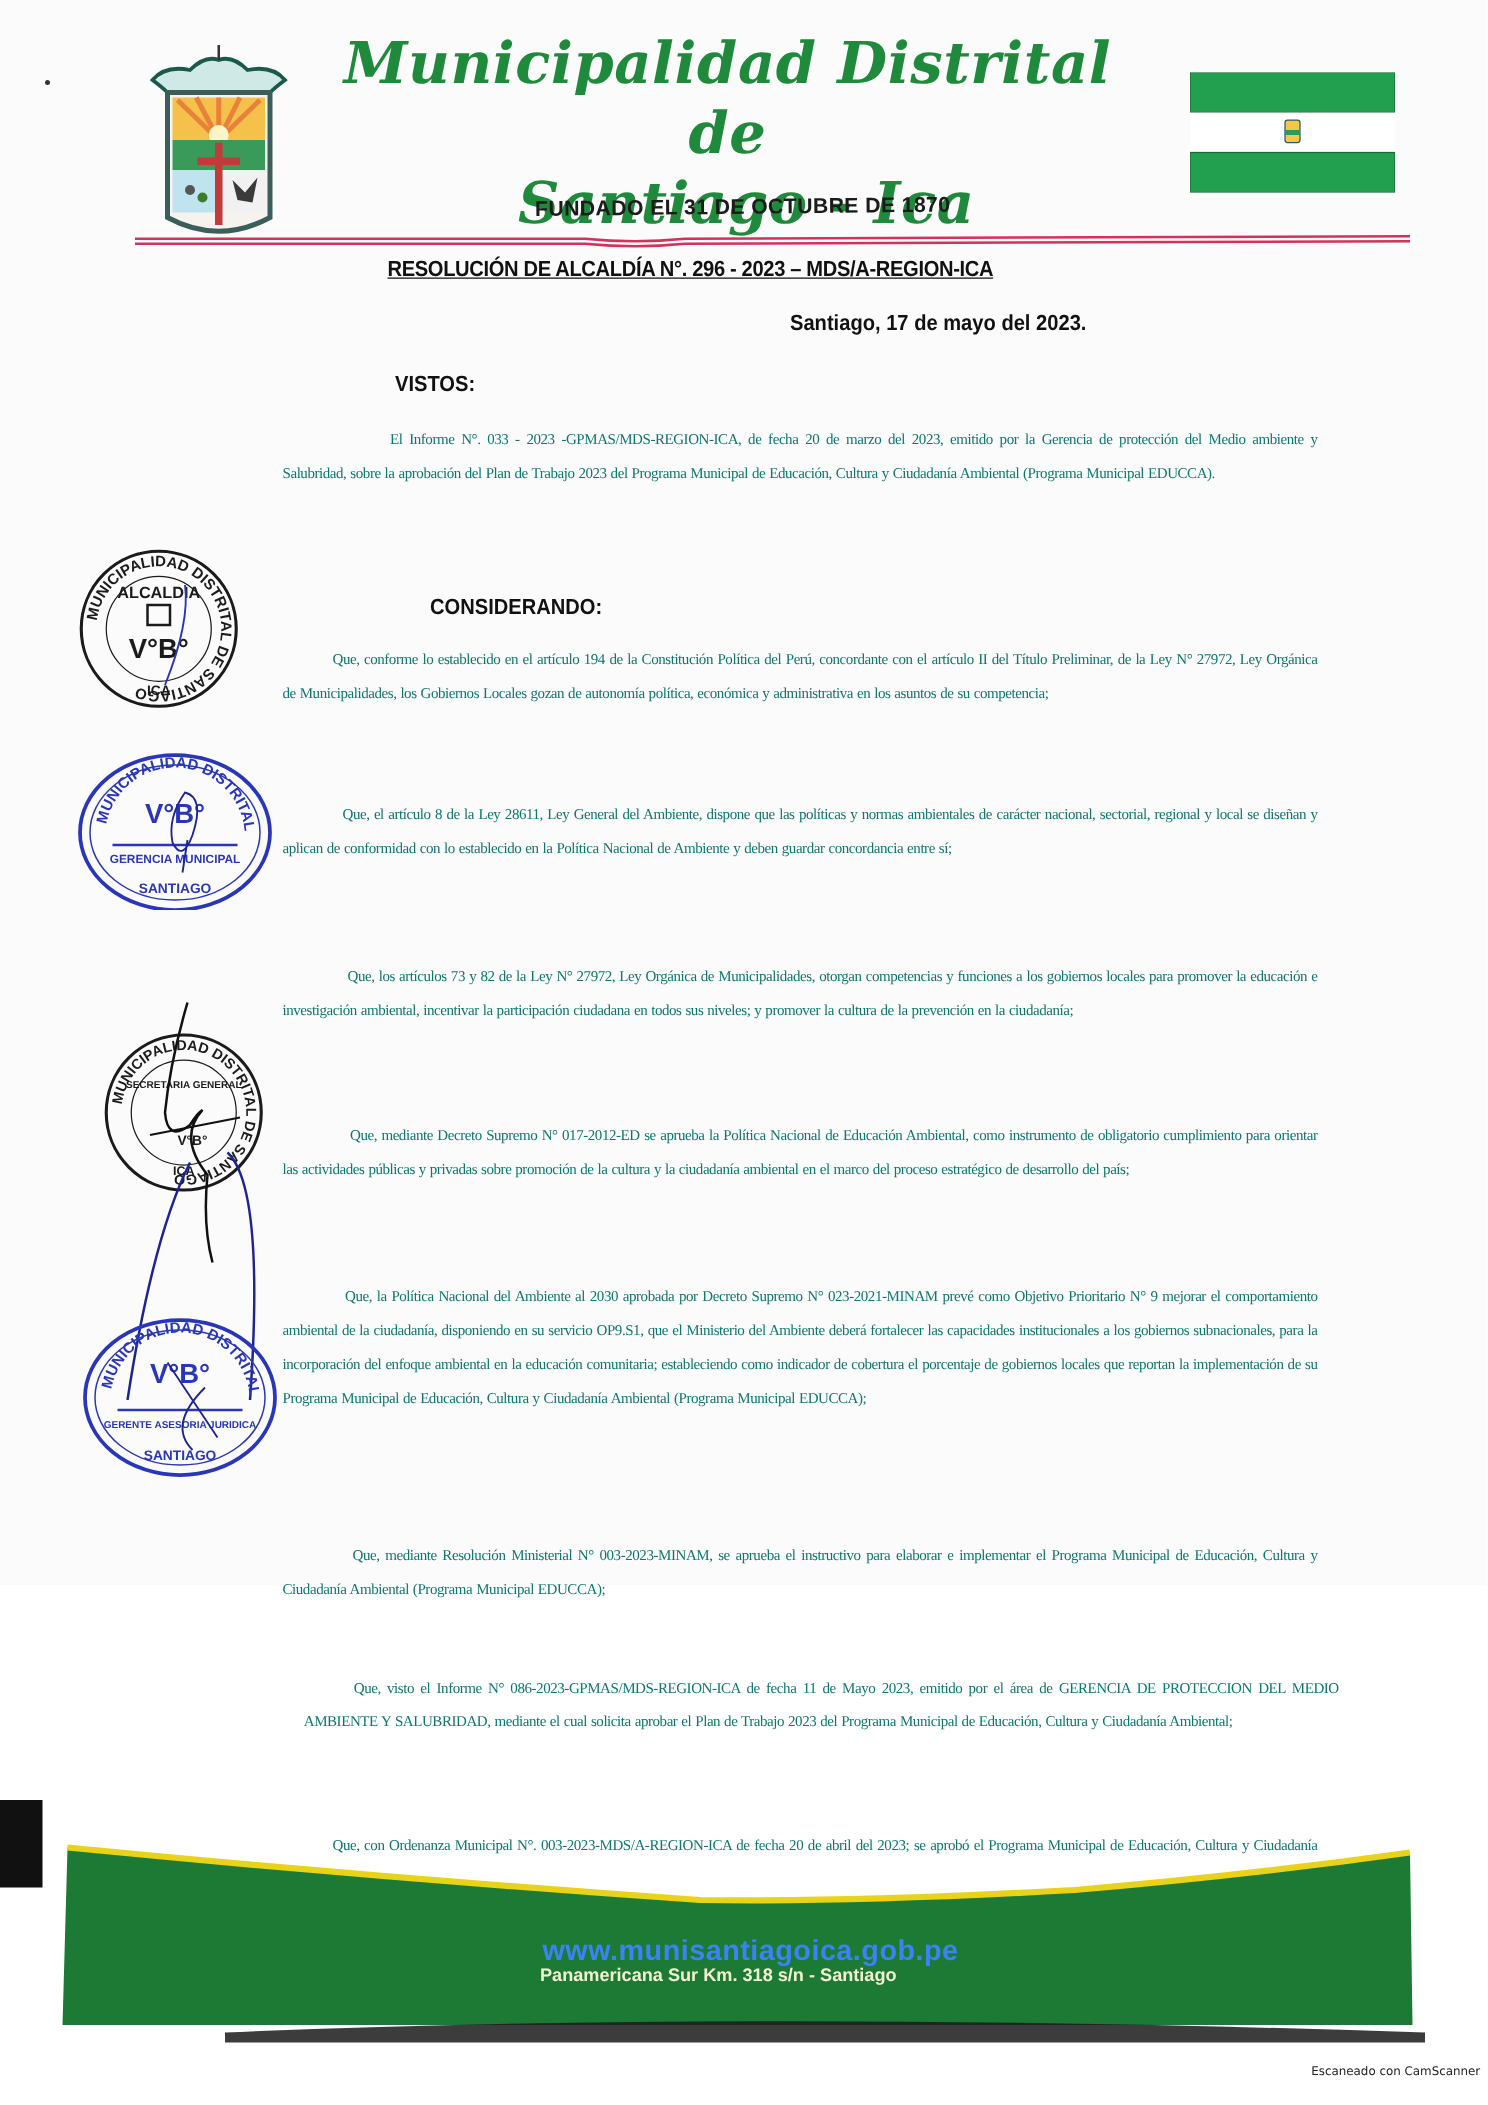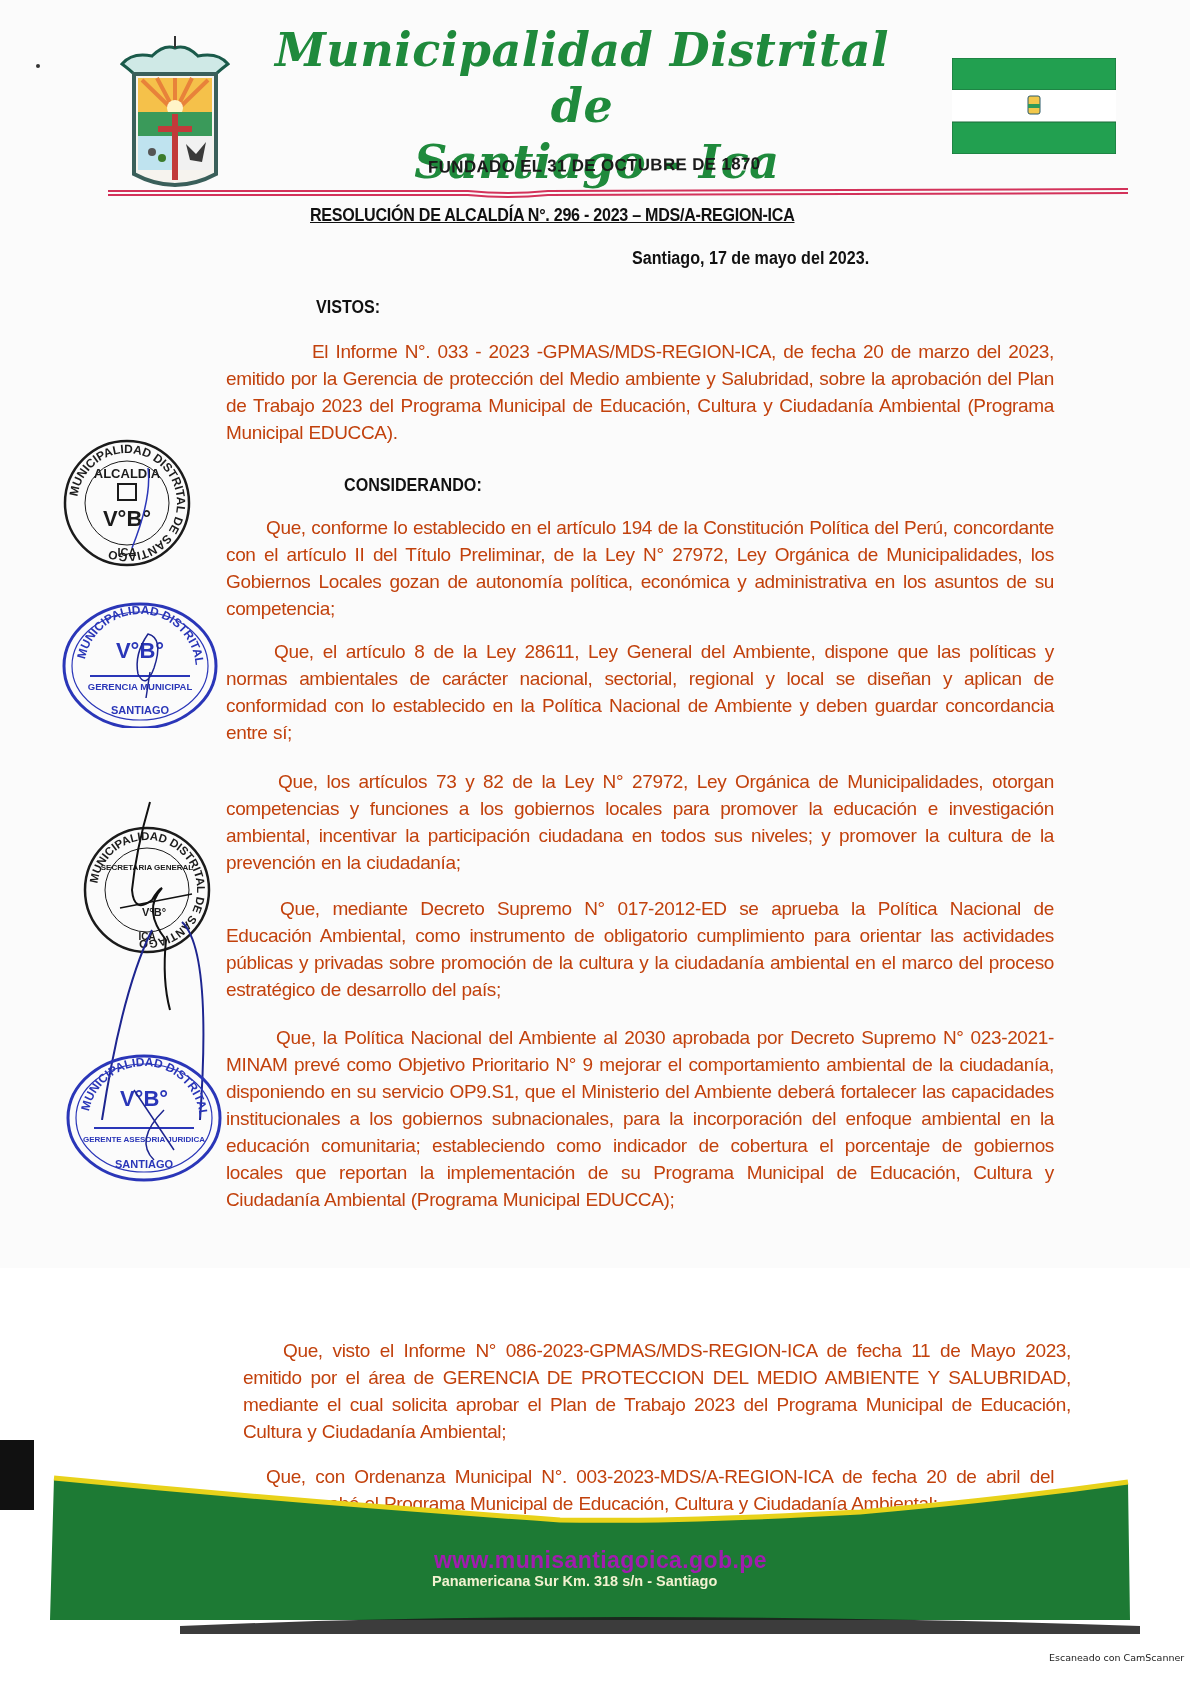--- a/index.html
+++ b/index.html
@@ -23,40 +23,40 @@
     .res-title { position: absolute; left: 310px; top: 205px; font-family: "Liberation Sans", sans-serif;
       font-weight: bold; font-size: 17.5px; text-decoration: underline; letter-spacing: -0.3px;
       transform: scaleX(0.92); transform-origin: left; }
     .res-date { position: absolute; left: 632px; top: 248px; font-weight: bold; font-size: 17.5px;
       transform: scaleX(0.92); transform-origin: left; }
 
     .heading { position: absolute; font-weight: bold; font-size: 17.5px; transform: scaleX(0.92); transform-origin: left; }
     .h-vistos { left: 316px; top: 297px; }
     .h-considerando { left: 344px; top: 475px; }
 
-    .para { position: absolute; left: 226px; width: 828px; font-size: 19px; line-height: 27px;
-      text-align: justify; color: #c2410c; letter-spacing: -0.35px; word-spacing: 0.5px; }
+    .para { position: absolute; left: 226px; width: 828px; font-size: 12px; line-height: 27px;
+      text-align: justify; color: #0f766e; letter-spacing: -0.35px; word-spacing: 0.5px; font-family: Liberation Serif, serif; }
     .p0 { top: 338px; text-indent: 86px; }
     .p1 { top: 514px; text-indent: 40px; }
     .p2 { top: 638px; text-indent: 48px; }
     .p3 { top: 768px; text-indent: 52px; }
     .p4 { top: 895px; text-indent: 54px; }
     .p5 { top: 1024px; text-indent: 50px; }
     .p6 { top: 1231px; text-indent: 56px; }
     .p7 { top: 1337px; text-indent: 40px; margin-left: 17px; }
     .p8 { top: 1463px; text-indent: 40px; }
 
     
     .stamp { position: absolute; }
     .stamp svg { display: block; }
 
     
     .footer-band { position: absolute; left: 0; top: 1440px; width: 1190px; height: 200px; }
     .footer-url { position: absolute; left: 434px; top: 1547px; font-family: "Liberation Sans", sans-serif;
-      font-weight: bold; font-size: 23px; color: #a21caf; letter-spacing: 0.4px; }
+      font-weight: bold; font-size: 23px; color: #3b82f6; letter-spacing: 0.4px; }
     .footer-addr { position: absolute; left: 432px; top: 1573px; font-family: "Liberation Sans", sans-serif;
       font-weight: bold; font-size: 14.5px; color: #f2f2d0; }
     .scanner { position: absolute; left: 1024px; top: 1652px; font-family: "DejaVu Sans", sans-serif;
       font-size: 9.5px; color: #222; padding-left: 25px; }
     .edge-dot { position: absolute; left: 36px; top: 64px; width: 4px; height: 4px; background: #333; border-radius: 50%; }
   </style>
 </head>
 <body>
 
 <div class="page">
@@ -112,20 +112,21 @@
 
   <div class="heading h-vistos">VISTOS:</div>
   <div class="para p0">El Informe N°. 033 - 2023 -GPMAS/MDS-REGION-ICA, de fecha 20 de marzo del 2023, emitido por la Gerencia de protección del Medio ambiente y Salubridad, sobre la aprobación del Plan de Trabajo 2023 del Programa Municipal de Educación, Cultura y Ciudadanía Ambiental (Programa Municipal EDUCCA).</div>
 
   <div class="heading h-considerando">CONSIDERANDO:</div>
   <div class="para p1">Que, conforme lo establecido en el artículo 194 de la Constitución Política del Perú, concordante con el artículo II del Título Preliminar, de la Ley N° 27972, Ley Orgánica de Municipalidades, los Gobiernos Locales gozan de autonomía política, económica y administrativa en los asuntos de su competencia;</div>
   <div class="para p2">Que, el artículo 8 de la Ley 28611, Ley General del Ambiente, dispone que las políticas y normas ambientales de carácter nacional, sectorial, regional y local se diseñan y aplican de conformidad con lo establecido en la Política Nacional de Ambiente y deben guardar concordancia entre sí;</div>
   <div class="para p3">Que, los artículos 73 y 82 de la Ley N° 27972, Ley Orgánica de Municipalidades, otorgan competencias y funciones a los gobiernos locales para promover la educación e investigación ambiental, incentivar la participación ciudadana en todos sus niveles; y promover la cultura de la prevención en la ciudadanía;</div>
   <div class="para p4">Que, mediante Decreto Supremo N° 017-2012-ED se aprueba la Política Nacional de Educación Ambiental, como instrumento de obligatorio cumplimiento para orientar las actividades públicas y privadas sobre promoción de la cultura y la ciudadanía ambiental en el marco del proceso estratégico de desarrollo del país;</div>
   <div class="para p5">Que, la Política Nacional del Ambiente al 2030 aprobada por Decreto Supremo N° 023-2021-MINAM prevé como Objetivo Prioritario N° 9 mejorar el comportamiento ambiental de la ciudadanía, disponiendo en su servicio OP9.S1, que el Ministerio del Ambiente deberá fortalecer las capacidades institucionales a los gobiernos subnacionales, para la incorporación del enfoque ambiental en la educación comunitaria; estableciendo como indicador de cobertura el porcentaje de gobiernos locales que reportan la implementación de su Programa Municipal de Educación, Cultura y Ciudadanía Ambiental (Programa Municipal EDUCCA);</div>
+  <div class="para p6">Que, mediante Resolución Ministerial N° 003-2023-MINAM, se aprueba el instructivo para elaborar e implementar el Programa Municipal de Educación, Cultura y Ciudadanía Ambiental (Programa Municipal EDUCCA);</div>
   <div class="para p7">Que, visto el Informe N° 086-2023-GPMAS/MDS-REGION-ICA de fecha 11 de Mayo 2023, emitido por el área de GERENCIA DE PROTECCION DEL MEDIO AMBIENTE Y SALUBRIDAD, mediante el cual solicita aprobar el Plan de Trabajo 2023 del Programa Municipal de Educación, Cultura y Ciudadanía Ambiental;</div>
   <div class="para p8">Que, con Ordenanza Municipal N°. 003-2023-MDS/A-REGION-ICA de fecha 20 de abril del 2023; se aprobó el Programa Municipal de Educación, Cultura y Ciudadanía Ambiental;</div>
 
   <div class="stamp" style="left:62px; top:438px;">
     <svg width="130" height="130" viewBox="0 0 130 130">
       <defs>
           <path id="ring1" d="M65 65 m-50 0 a50 50 0 1 1 100 0 a50 50 0 1 1 -100 0"></path>
         </defs>
       <circle cx="65" cy="65" r="62" fill="none" stroke="#1b1b1b" stroke-width="2.5"></circle>
       <circle cx="65" cy="65" r="42" fill="none" stroke="#1b1b1b" stroke-width="1"></circle>

